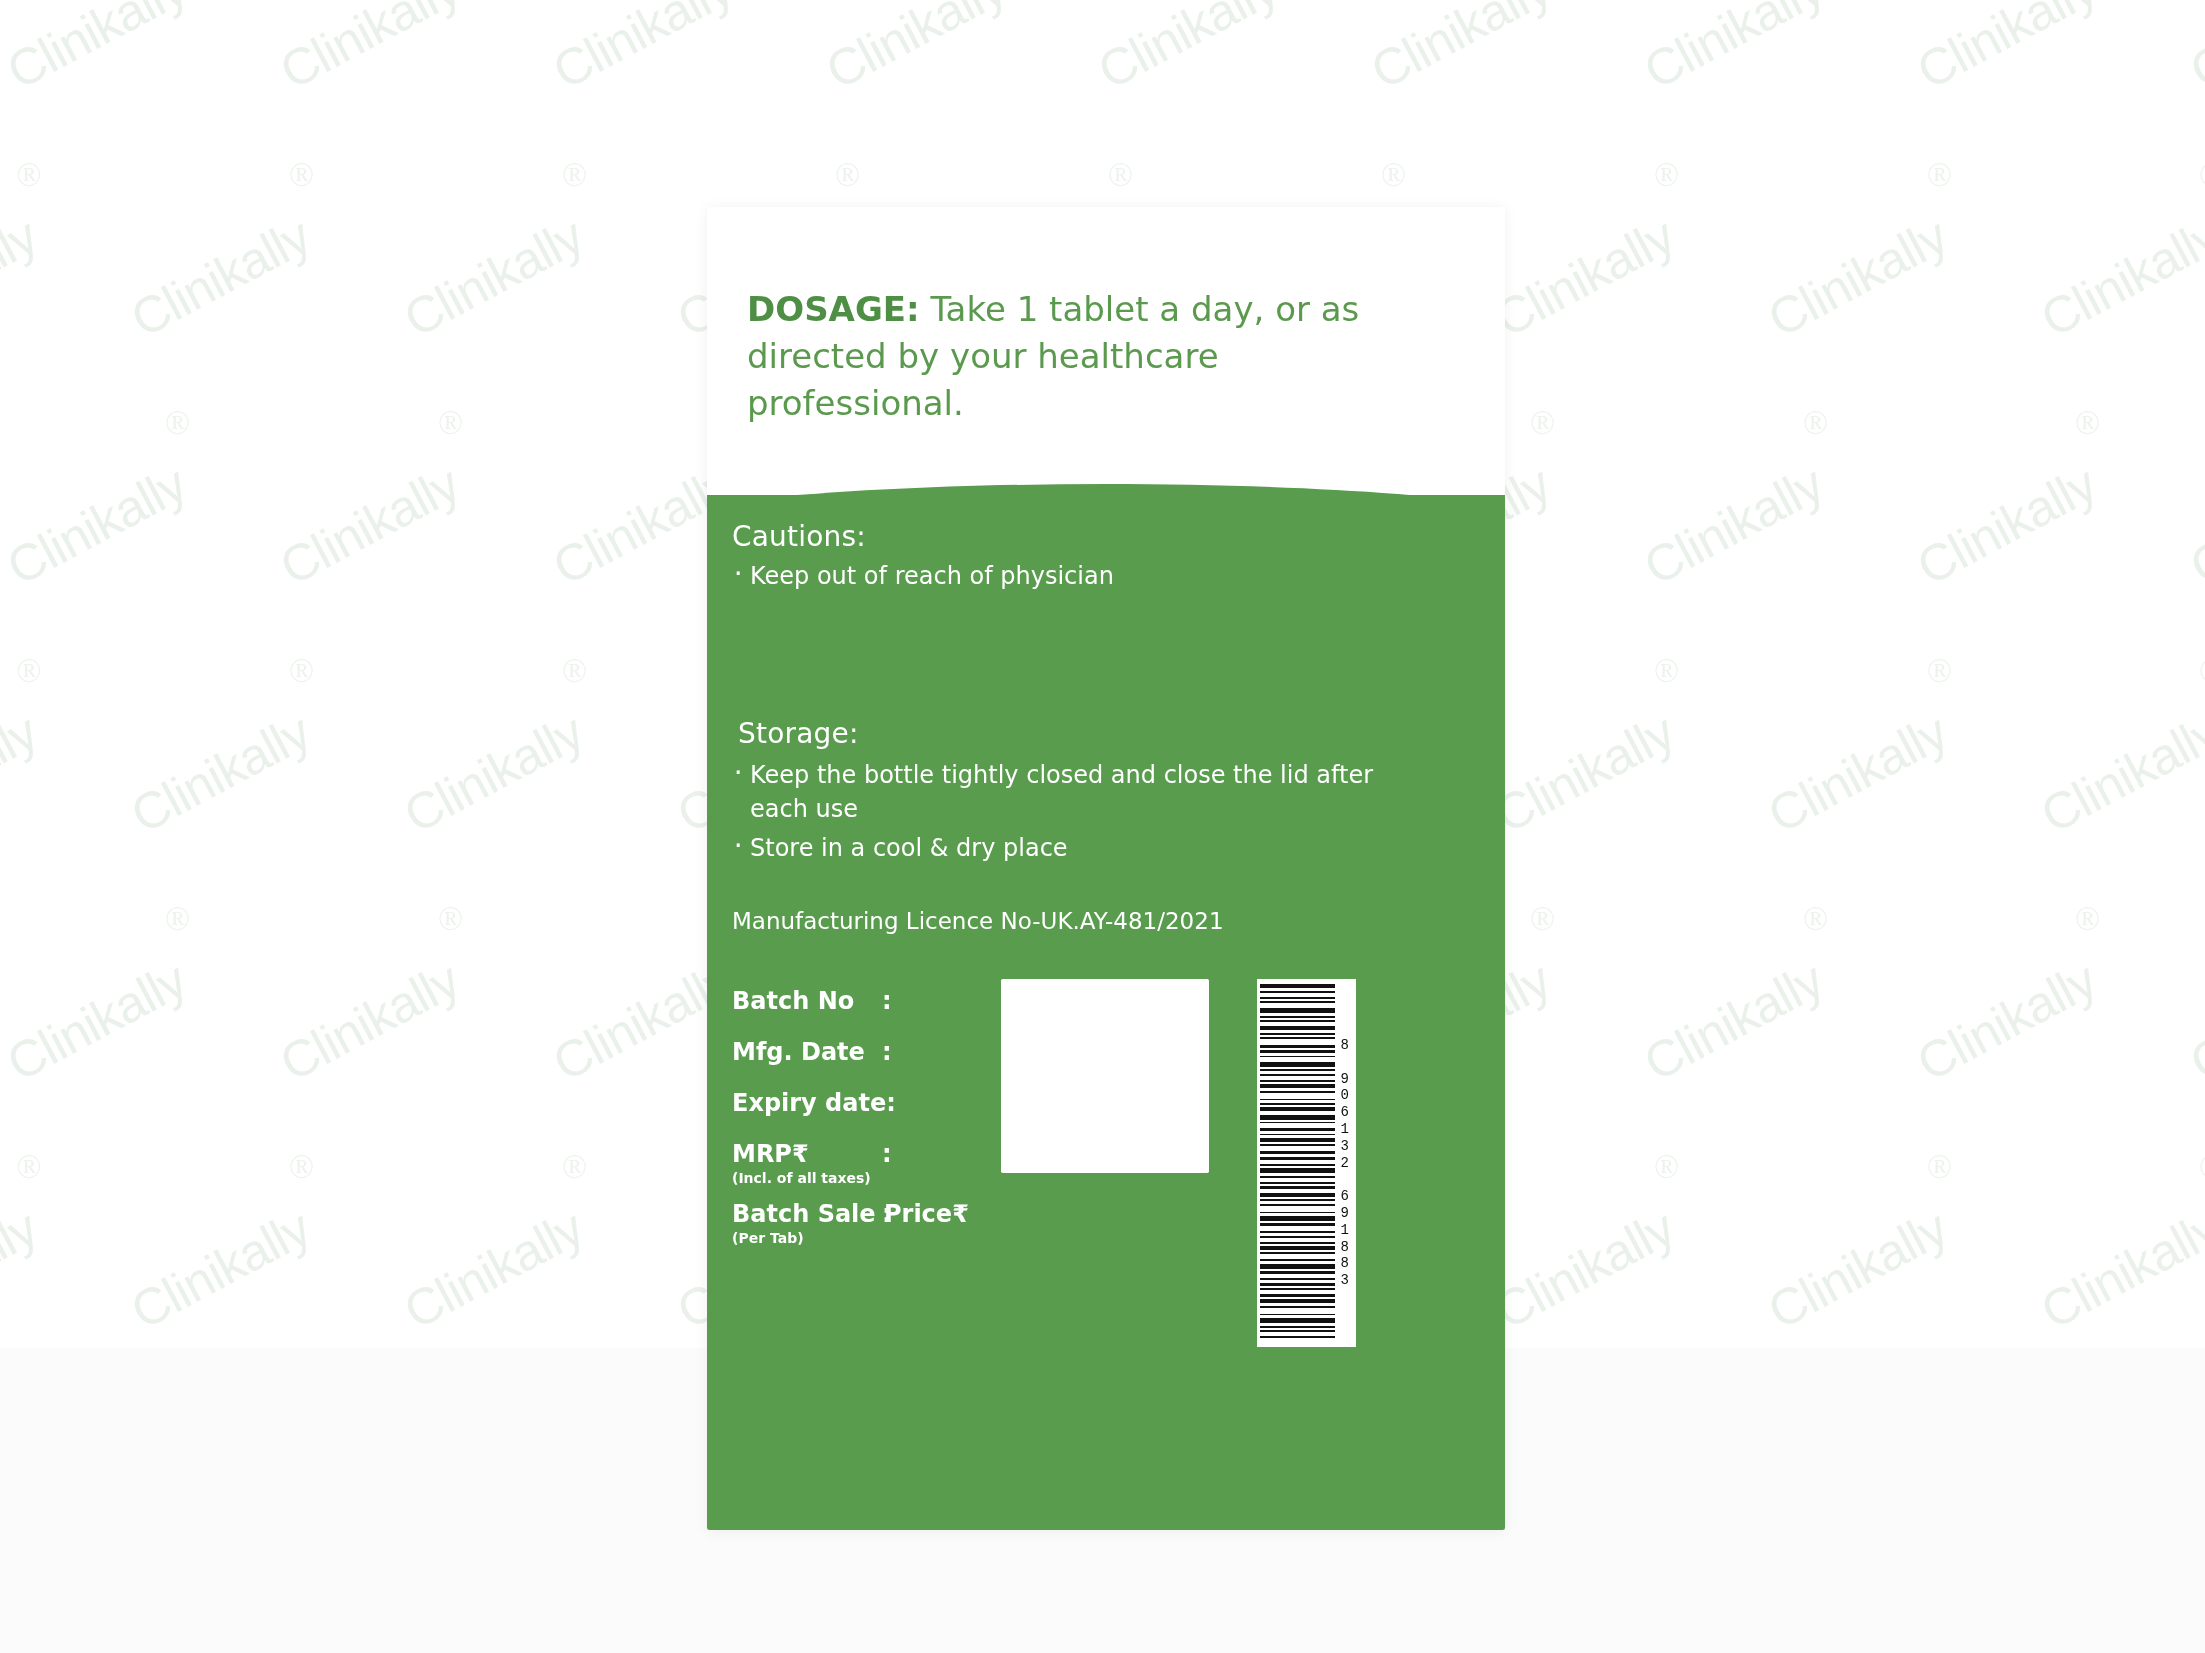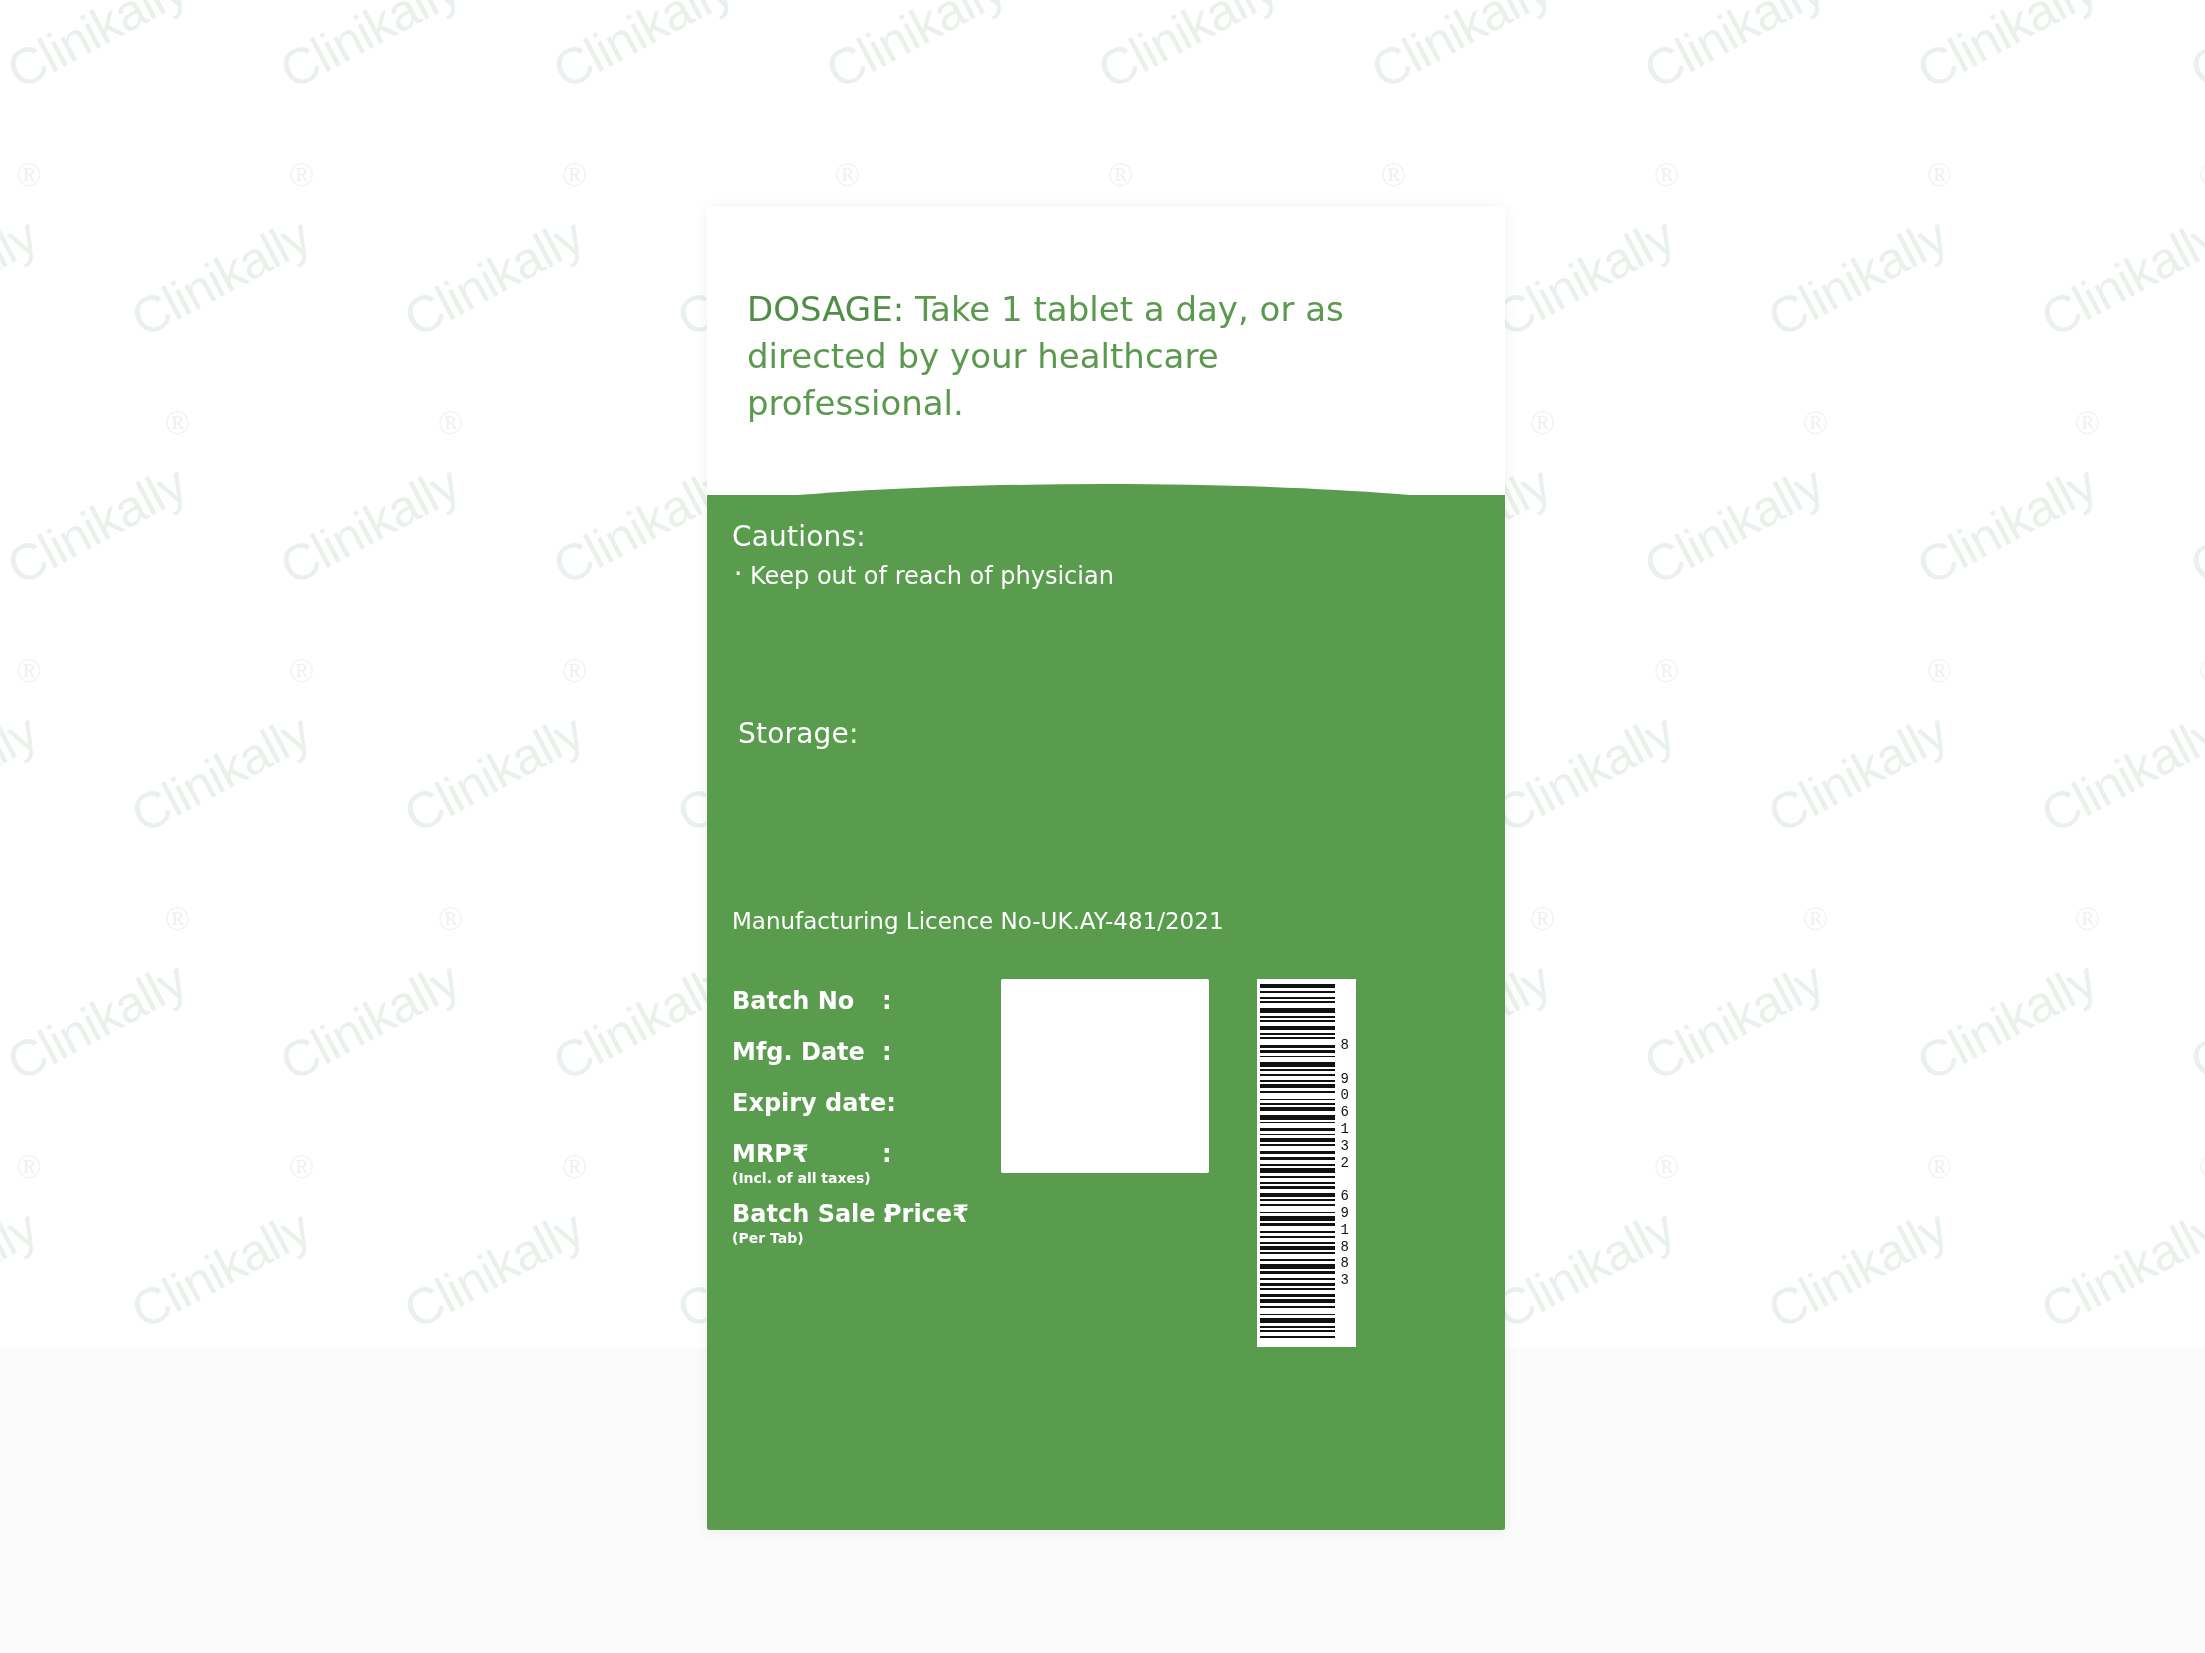--- a/index.html
+++ b/index.html
@@ -79,21 +79,21 @@
     left: 40px;
     top: 79px;
     width: 695px;
     color: #5b9a4e;
     font-size: 34px;
     line-height: 1.38;
     font-family: "DejaVu Sans", sans-serif;
     font-weight: 400;
   }
   #dosage-text .label {
-    font-weight: normal;
+    font-weight: bold;
     color: #4f8f45;
   }
 
   
   #curve {
     position: absolute;
     left: 0;
     top: 265px;
     width: 798px;
     height: 58px;
@@ -379,20 +379,24 @@
   </div>
 
   <div id="green-panel">
 
     <div class="sec-title" id="cautions-title">Cautions:</div>
     <div class="bullet-list" id="cautions-list">
       <div class="bullet-item">Keep out of reach of physician</div>
     </div>
 
     <div class="sec-title" id="storage-title">Storage:</div>
+    <div class="bullet-list" id="storage-list">
+      <div class="bullet-item tight">Keep the bottle tightly closed and close the lid after each use</div>
+      <div class="bullet-item tight">Store in a cool &amp; dry place</div>
+    </div>
 
     <div id="licence">Manufacturing Licence No-UK.AY-481/2021</div>
 
     <div id="batch-block">
       <div class="batch-row">
         <span>Batch No</span>
         <span class="colon">:</span>
       </div>
       <div class="batch-row">
         <span>Mfg. Date</span>

